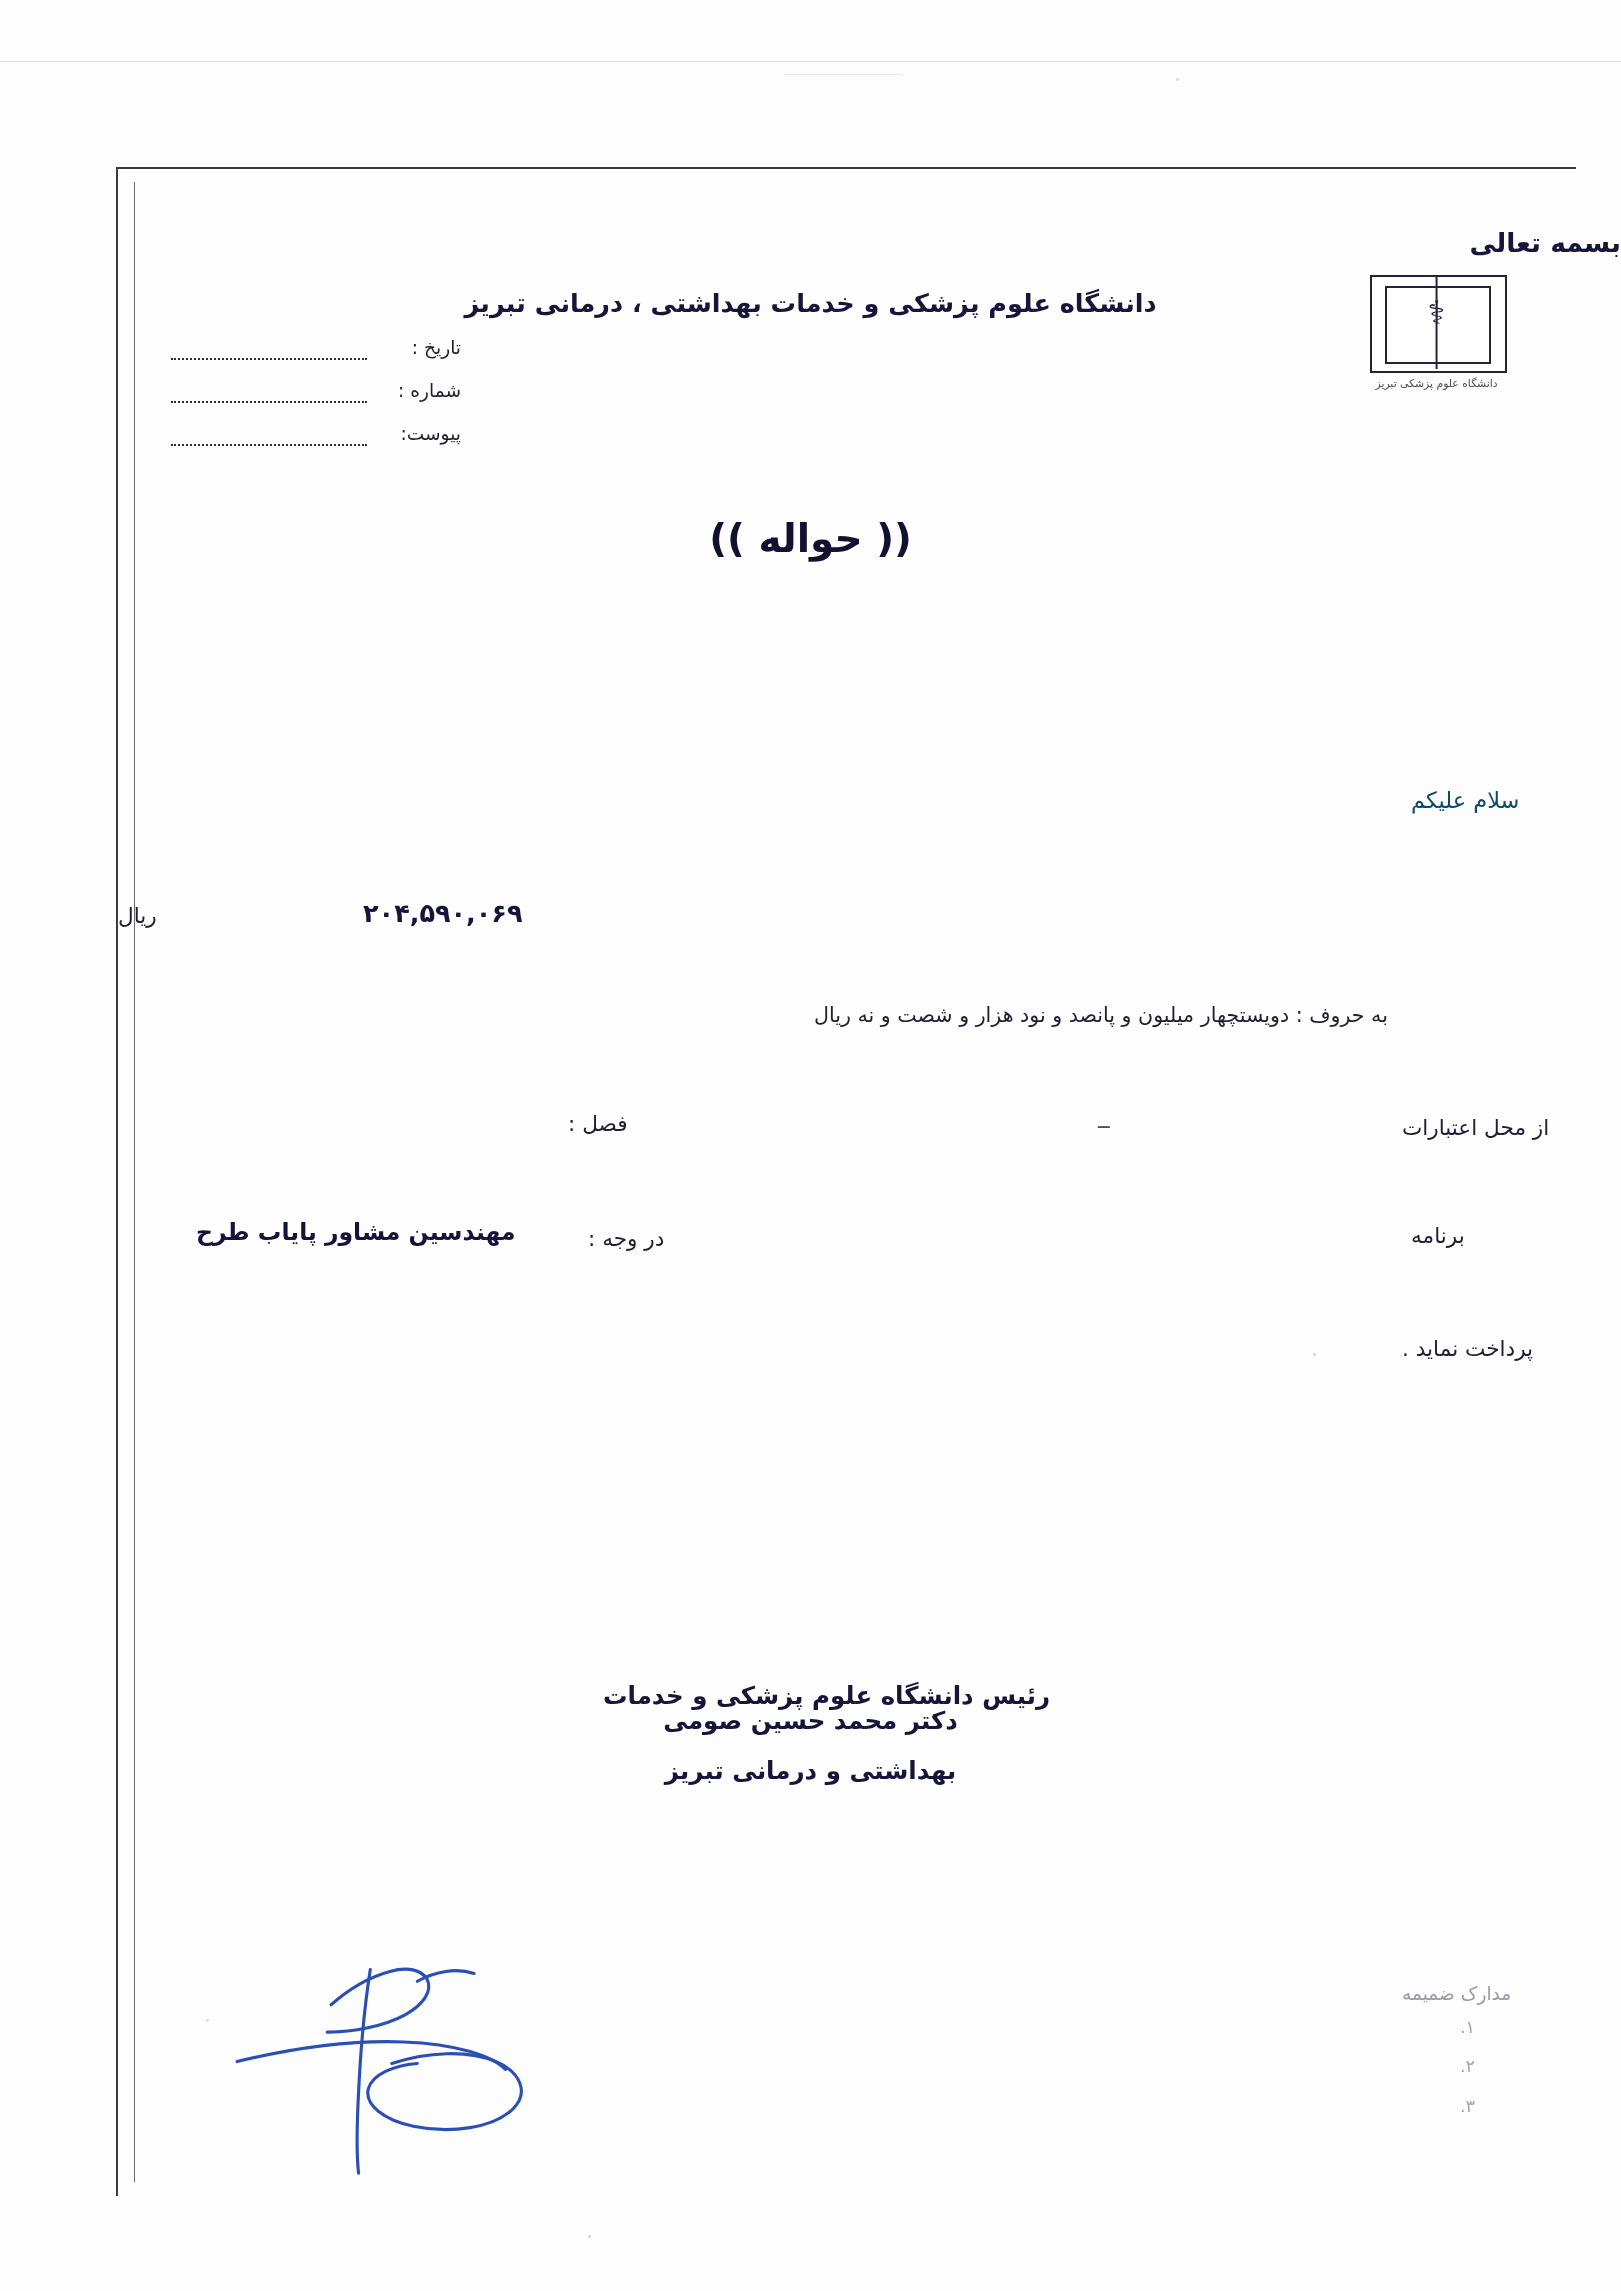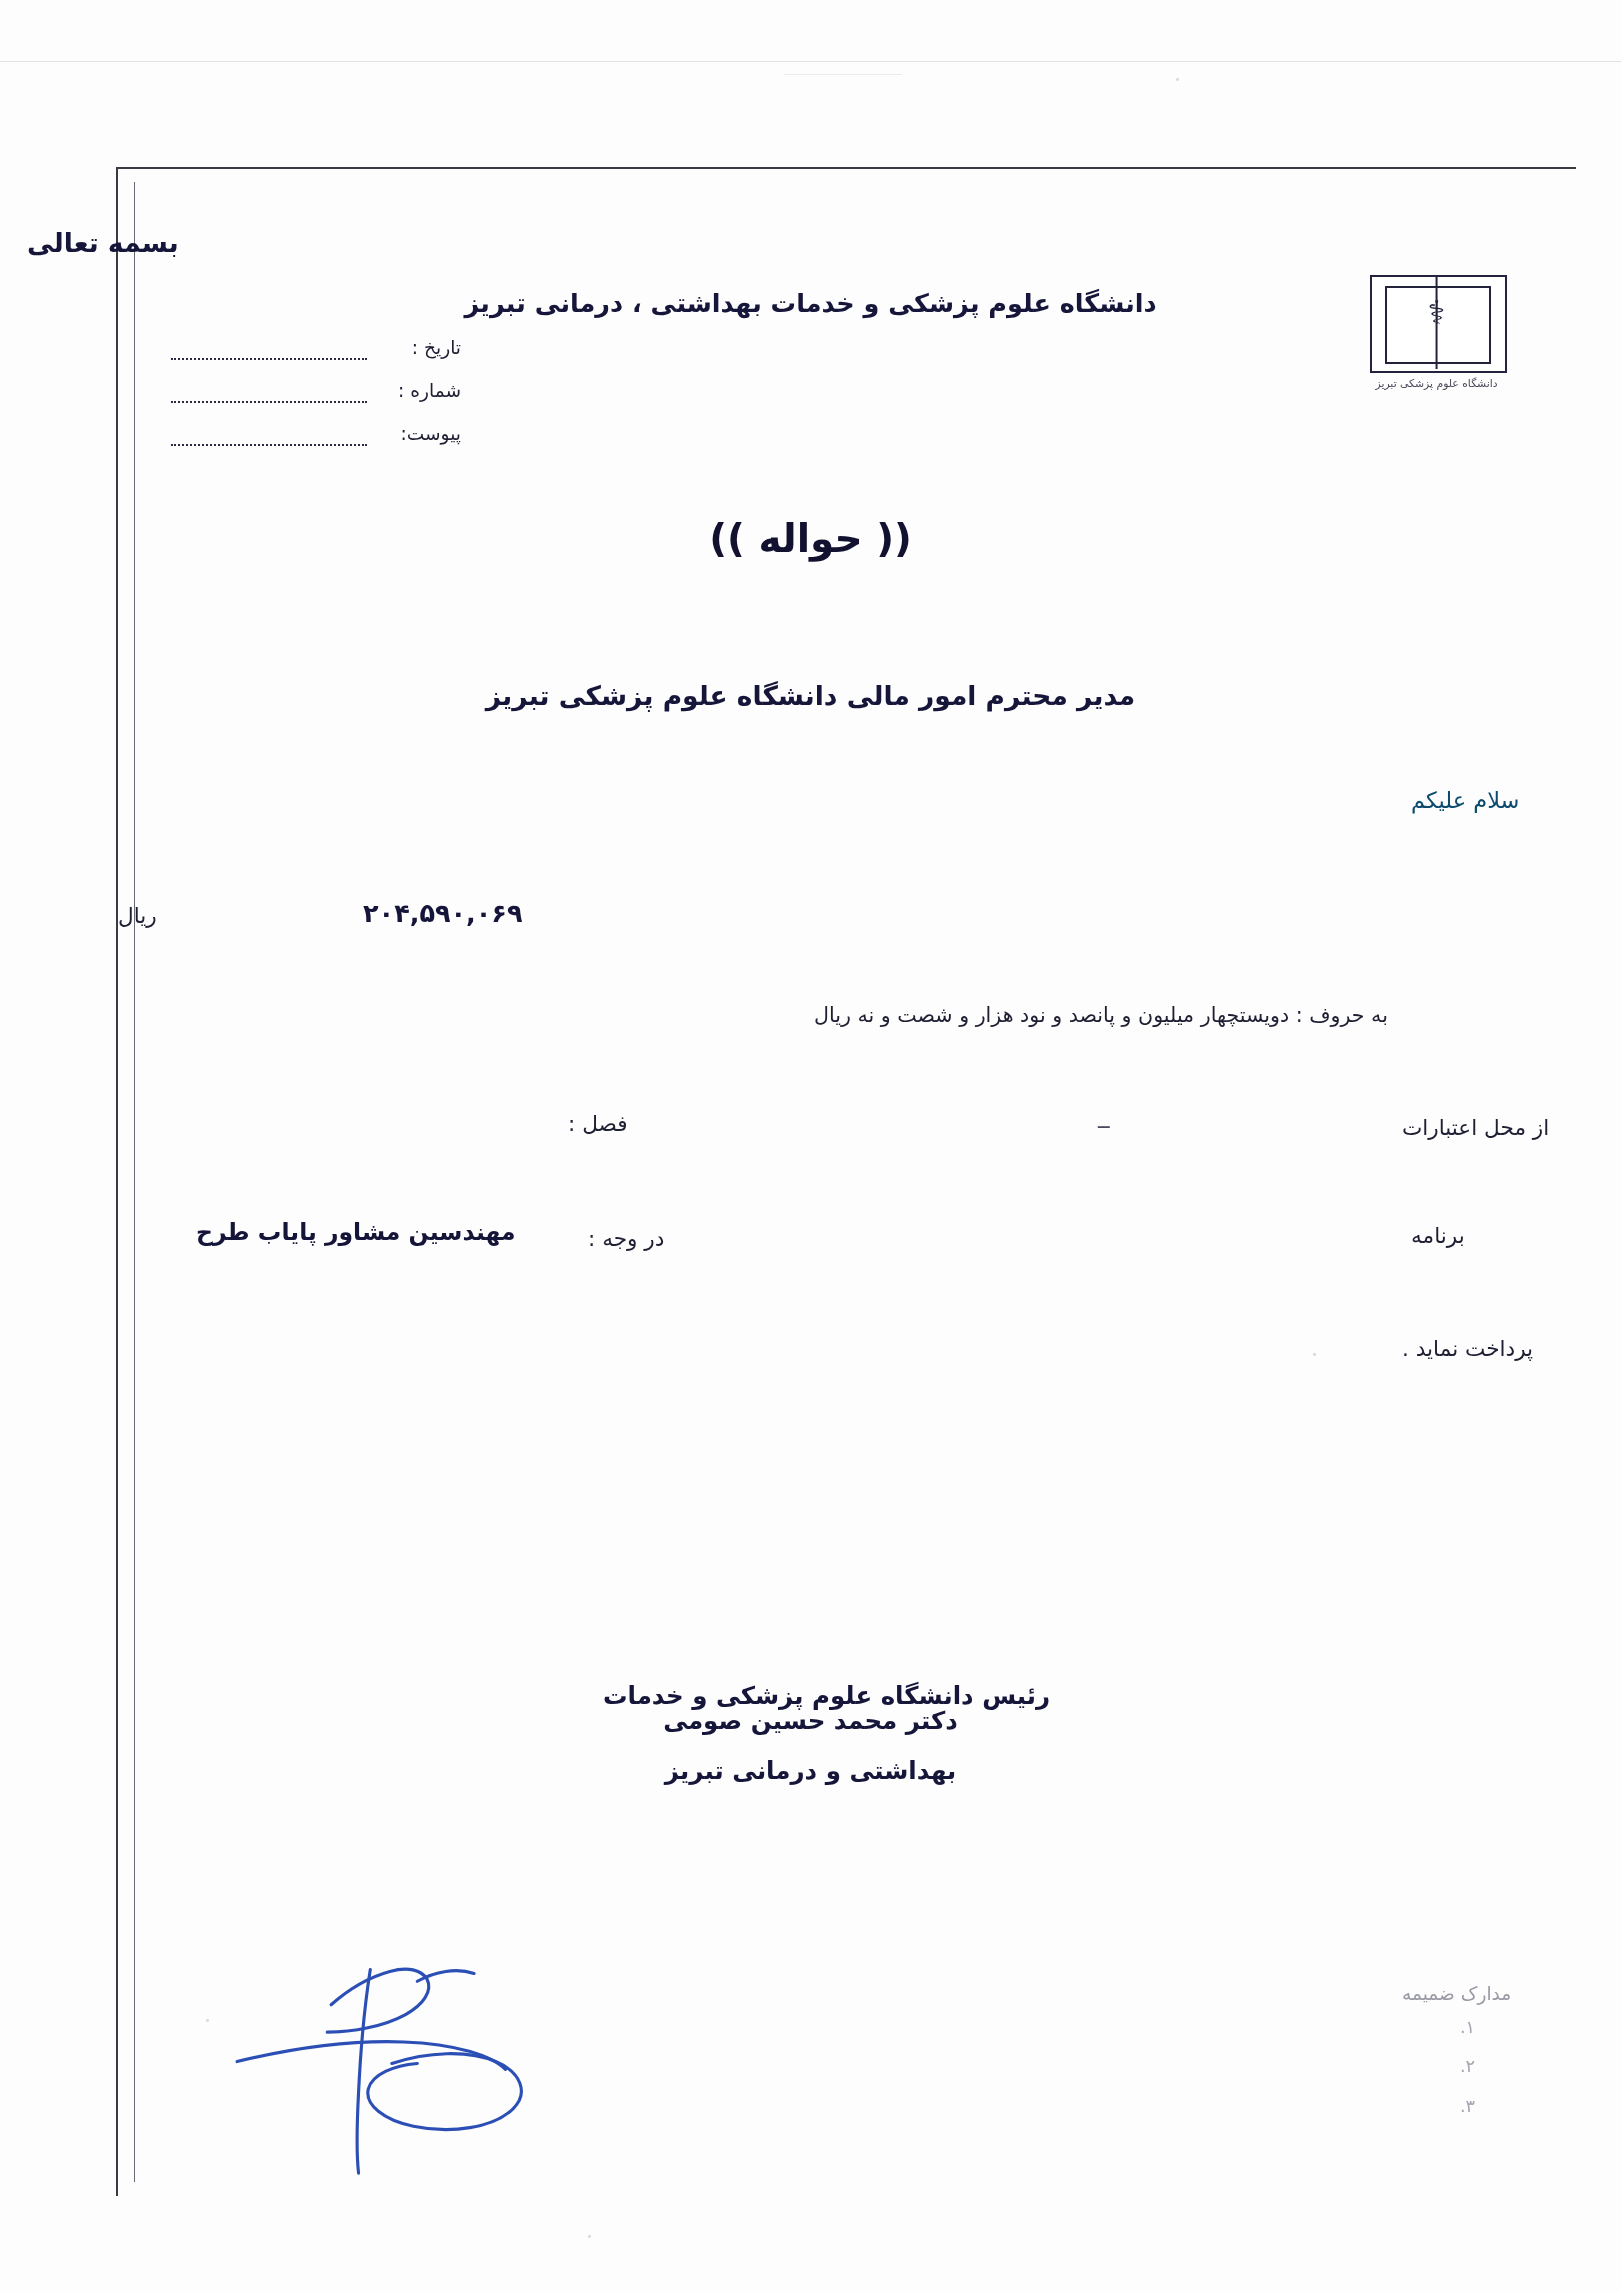--- a/index.html
+++ b/index.html
@@ -64,25 +64,24 @@
     position: absolute;
     white-space: nowrap;
     line-height: 1.5;
   }
 
   
   #bismillah {
     top: 223px;
     right: 0;
     left: 0;
-    text-align: left;
+    text-align: right;
     font-size: 26.5px;
     font-weight: bold;
     color: #16163a;
-    padding-left: 27px;
   }
   #university-name {
     top: 284px;
     right: 0;
     left: 0;
     text-align: center;
     font-size: 25.5px;
     font-weight: bold;
     color: #16163a;
   }
@@ -347,21 +346,20 @@
     <span class="meta-label">شماره :</span>
     <span class="meta-dots"></span>
   </div>
   <div class="meta-row" id="meta-attach">
     <span class="meta-label">پیوست:</span>
     <span class="meta-dots"></span>
   </div>
 
   <div class="txt" id="doc-title">(( حواله ))</div>
 
-  <div class="txt" id="addressee">مدیر محترم امور مالی دانشگاه علوم پزشکی تبریز</div>
   <div class="txt" id="greeting">سلام علیکم</div>
 
   <div class="txt" id="amount-value">۲۰۴,۵۹۰,۰۶۹</div>
   <div class="txt" id="amount-unit">ریال</div>
 
   <div class="txt" id="amount-words">به حروف :  دویستچهار میلیون و پانصد و نود هزار و شصت و نه ریال</div>
 
   <div class="txt" id="credit-source">از محل اعتبارات</div>
   <div class="txt" id="credit-dash">ــ</div>
   <div class="txt" id="chapter-label">فصل :</div>

